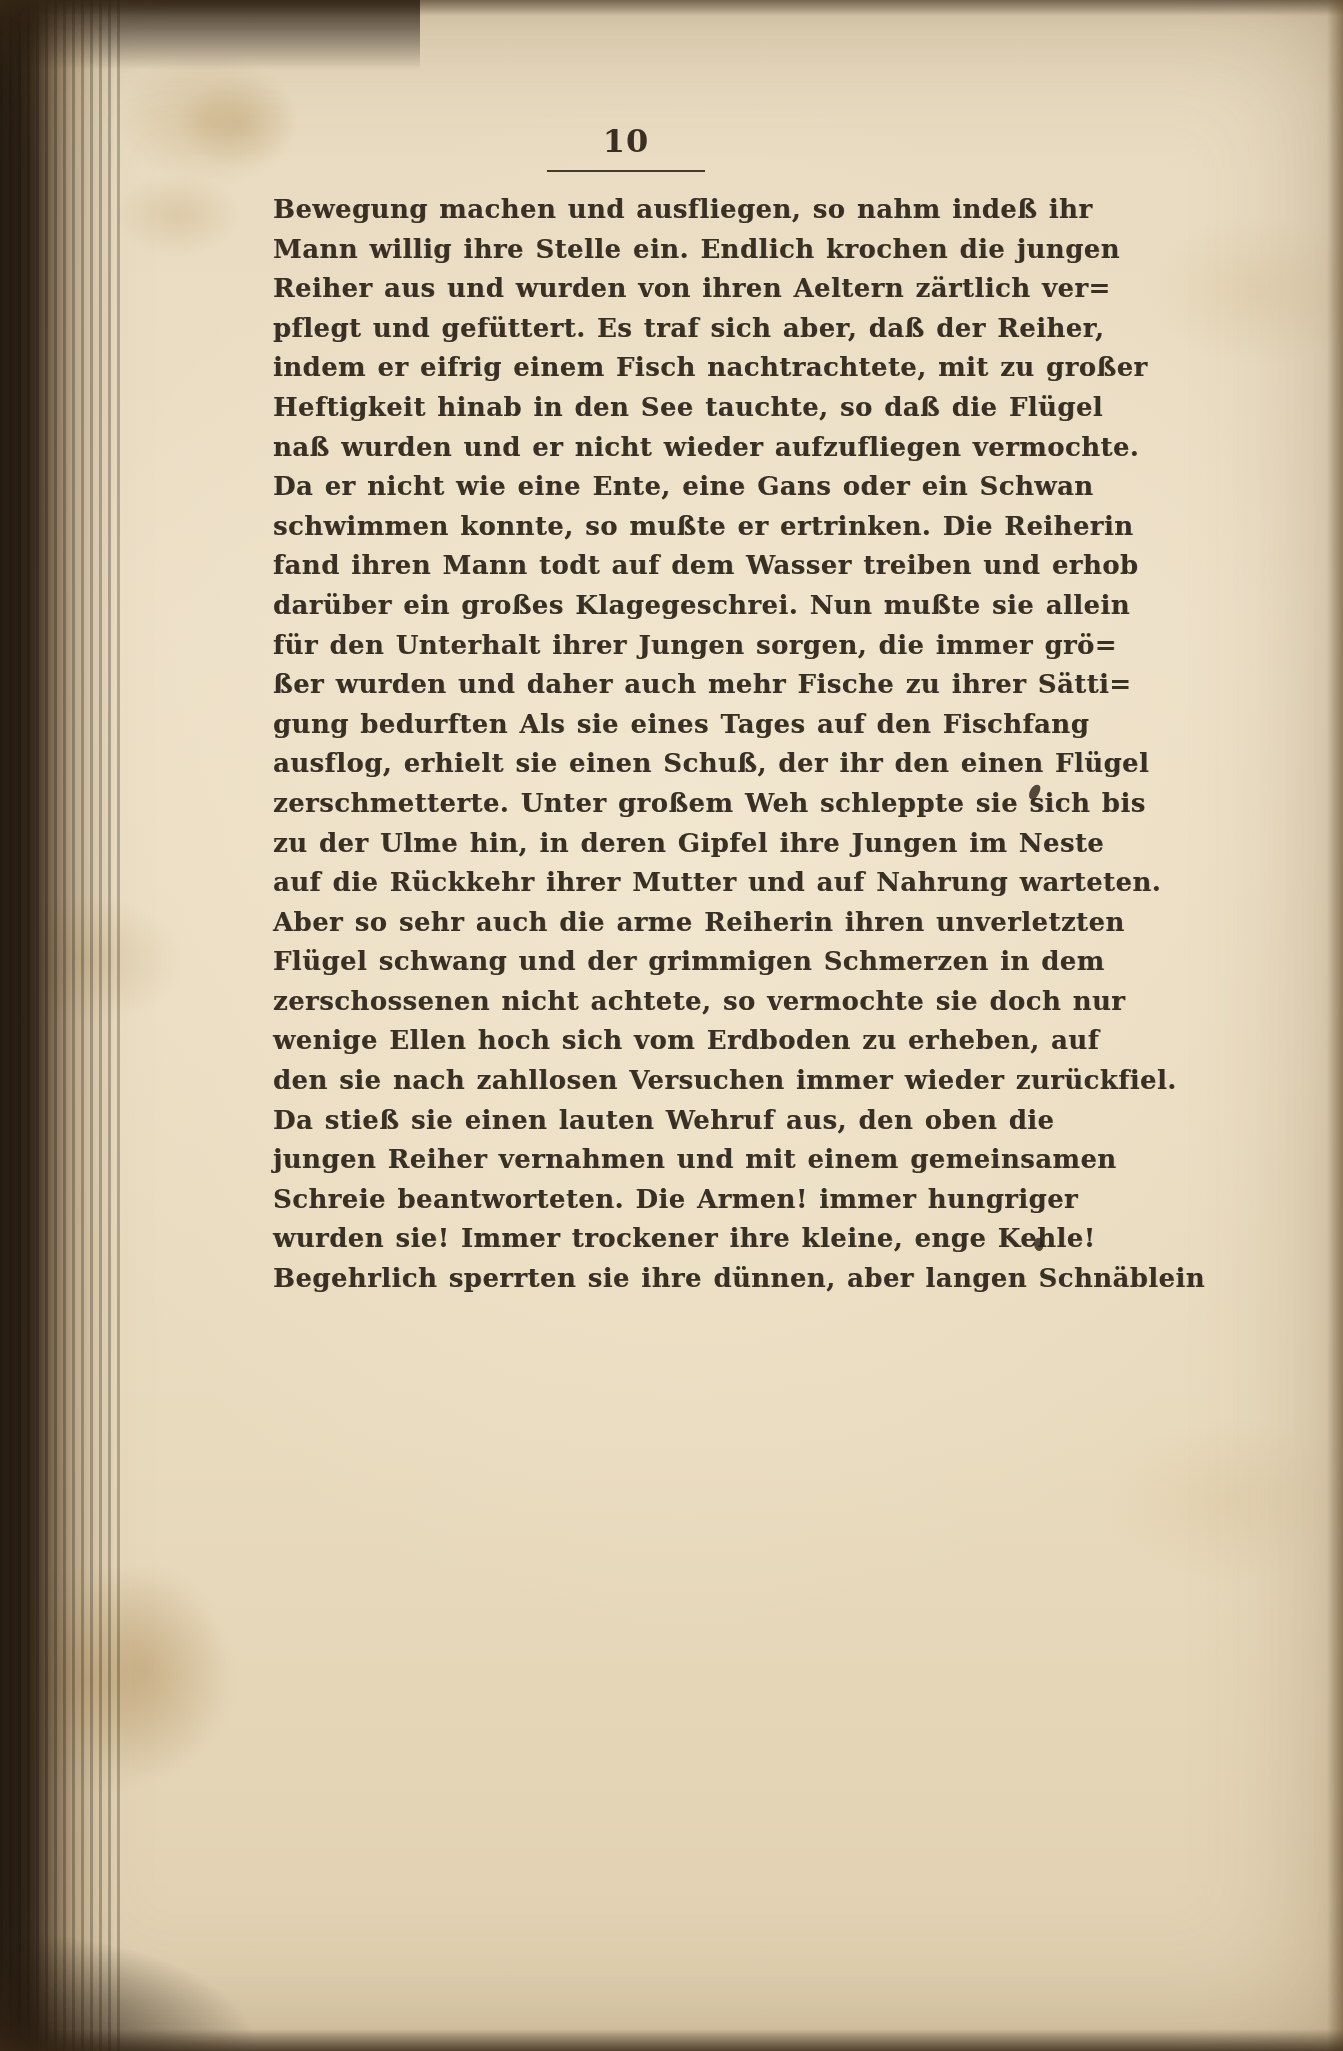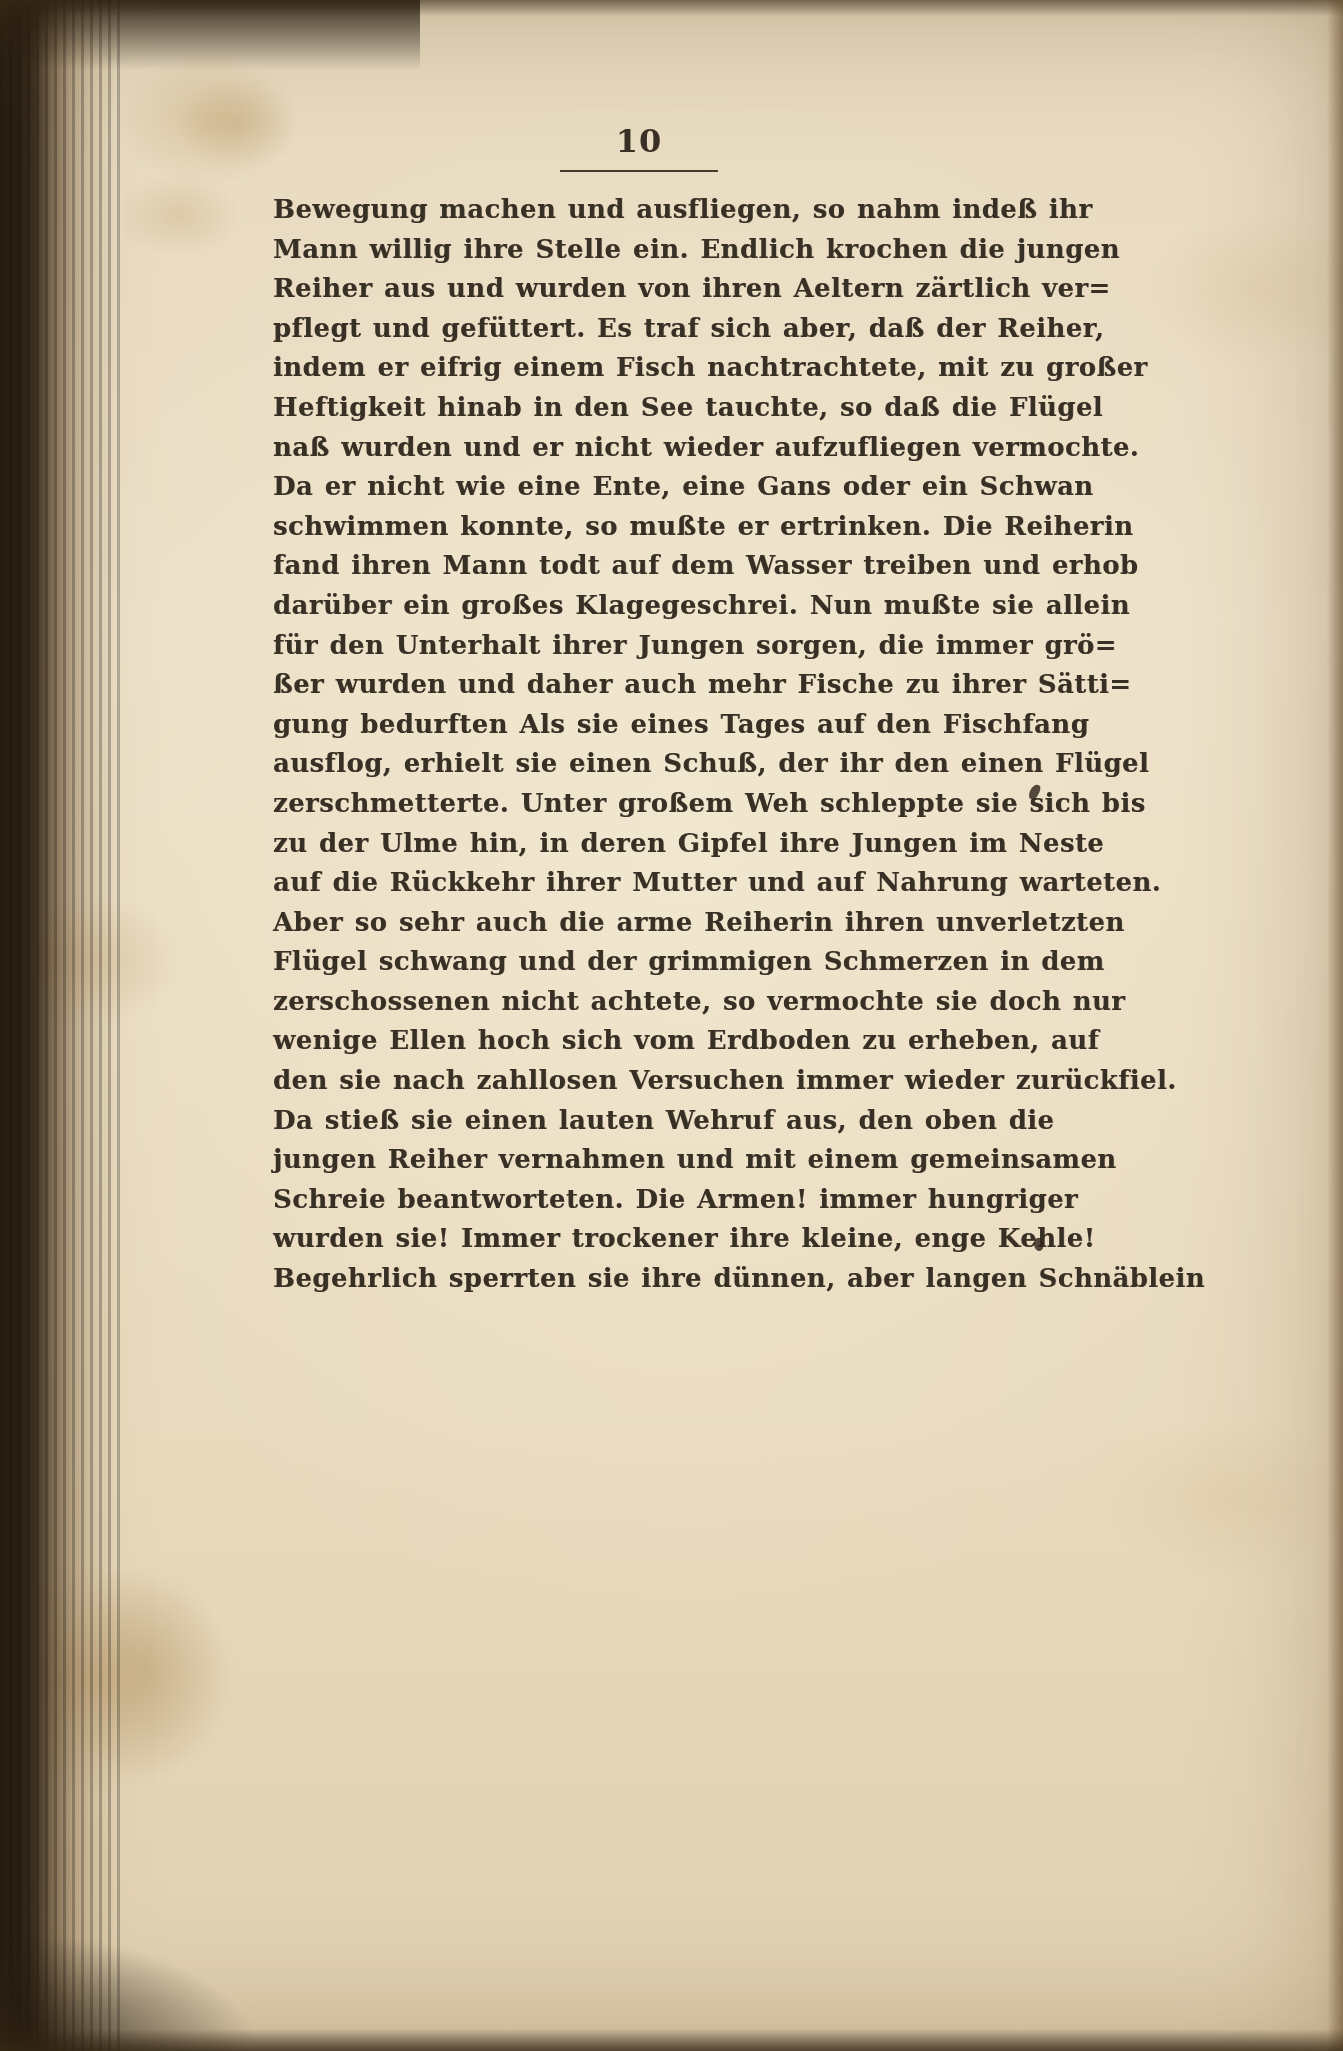--- a/index.html
+++ b/index.html
@@ -76,21 +76,21 @@
     top: 0; right: 0; bottom: 0; width: 16px;
     background: linear-gradient(to left, rgba(95,72,45,0.55), transparent);
   }
   .bottom-edge {
     position: absolute;
     left: 0; right: 0; bottom: 0; height: 22px;
     background: linear-gradient(to top, rgba(24,16,9,0.75), transparent);
   }
   .page-number-wrap {
     position: absolute;
-    left: 260px;
+    left: 247px;
     top: 122px;
     width: 702px;
     text-align: center;
   }
   .page-number {
     display: inline-block;
     min-width: 158px;
     padding-bottom: 10px;
     border-bottom: 2px solid #453a2d;
     font-size: 32px;

